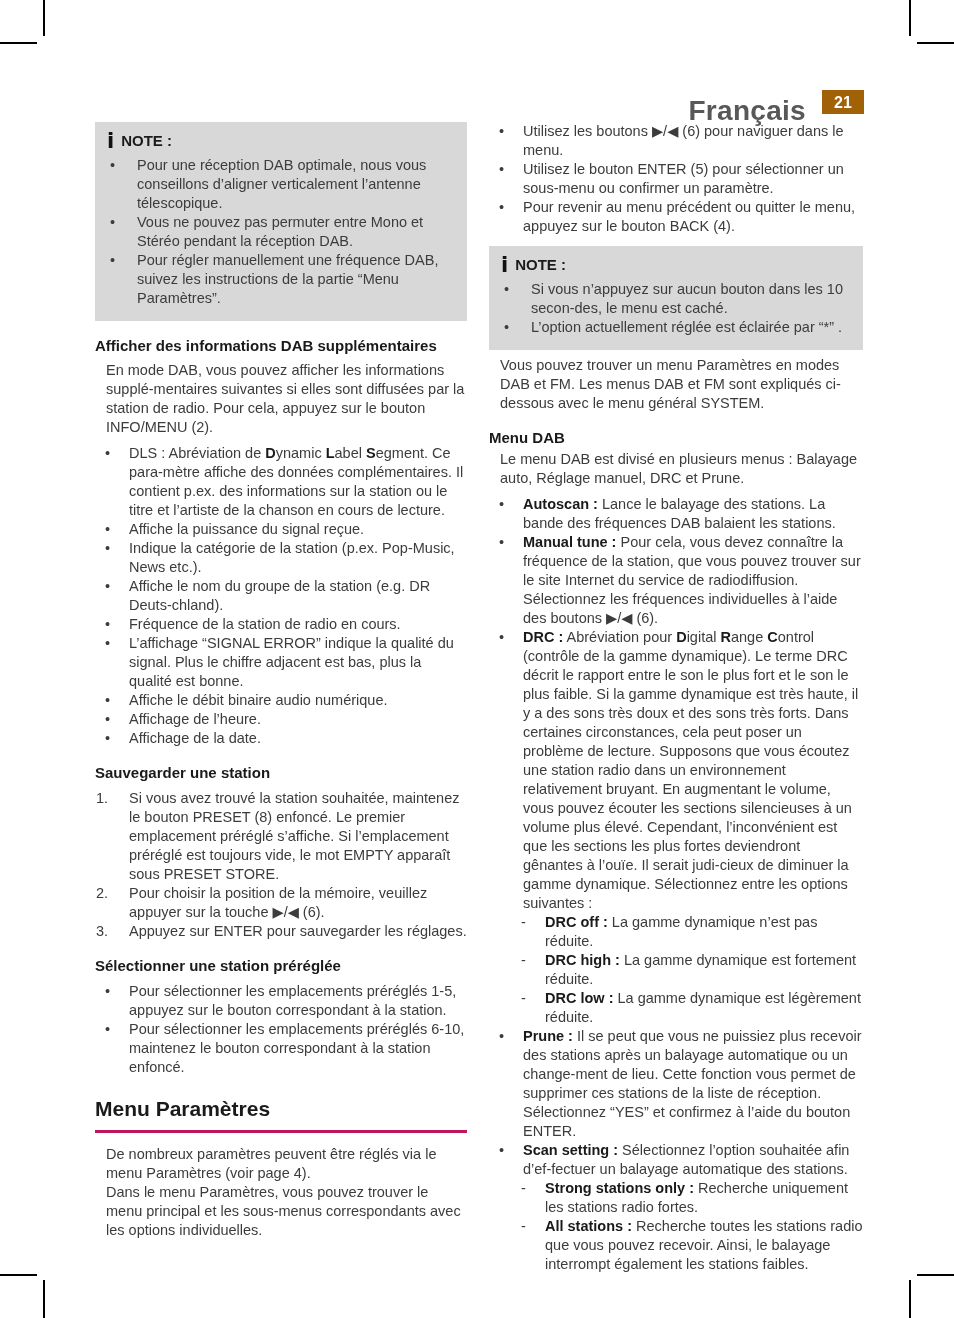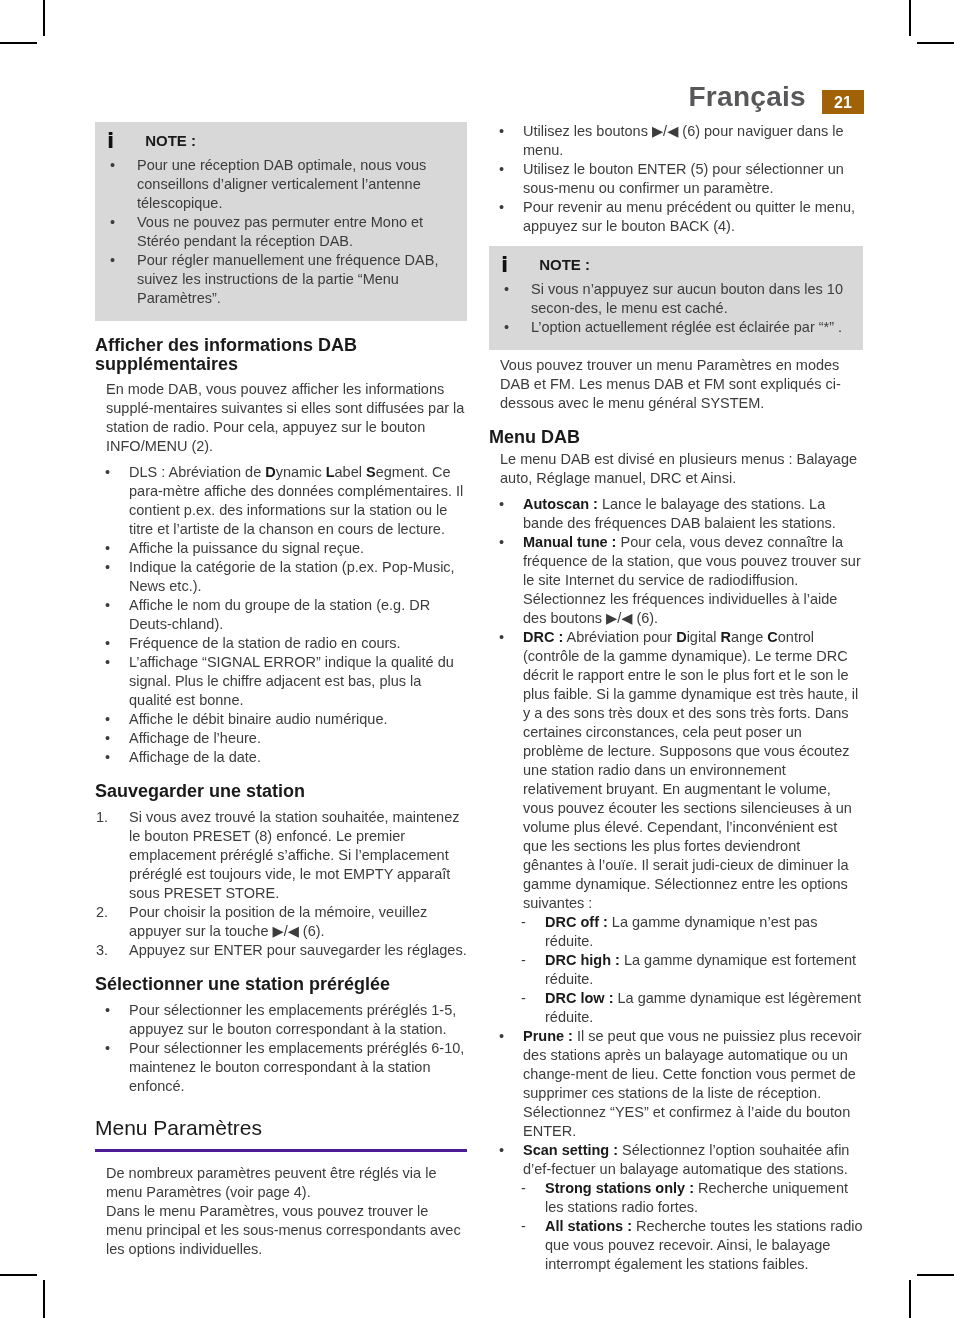--- a/index.html
+++ b/index.html
@@ -6,40 +6,40 @@
   .page{
     position:relative;width:954px;height:1318px;background:#ffffff;overflow:hidden;
     font-family:"Liberation Sans","DejaVu Sans",sans-serif;
     color:#3c3c3c;font-size:14.5px;line-height:19px;
   }
   .crop{position:absolute;background:#000;}
   .crop.v{width:2px;height:36px;}
   .crop.h{height:2px;width:37px;}
 
   .header-title{
-    position:absolute;top:82px;right:148px;
+    position:absolute;top:96px;right:148px;
     font-size:28px;font-weight:700;color:#58585a;letter-spacing:.3px;line-height:30px;
   }
   .page-num{
     position:absolute;left:822px;top:90px;width:42px;height:24px;background:#a16207;
     color:#fff;font-size:16px;font-weight:700;display:flex;align-items:center;justify-content:center;
   }
 
   .col{position:absolute;top:122px;}
   .col-left{left:95px;width:372px;}
   .col-right{left:489px;width:374px;}
 
   .notebox{background:#d8d8d8;padding:11px 12px 13px 12px;margin:0 0 4px 0;}
   .note-title{display:flex;align-items:flex-end;gap:7px;margin-bottom:7px;}
   .info-icon{font-weight:900;font-size:21px;line-height:15px;color:#111;font-family:"DejaVu Sans",sans-serif;}
-  .note-title-text{font-weight:700;color:#1a1a1a;font-size:15px;line-height:16px;margin-left:24px;}
-
-  .h3{font-weight:700;color:#1a1a1a;font-size:18px;margin:15px 0 3px 0;}
-  .h2{font-weight:400;color:#1a1a1a;font-size:21px;line-height:24px;margin:20px 0 12px 0;
-      padding-bottom:9px;border-bottom:3px solid #4c1d95;}
+  .note-title-text{font-weight:700;color:#1a1a1a;font-size:15px;line-height:16px;}
+
+  .h3{font-weight:700;color:#1a1a1a;font-size:15px;margin:15px 0 3px 0;}
+  .h2{font-weight:700;color:#1a1a1a;font-size:21px;line-height:24px;margin:20px 0 12px 0;
+      padding-bottom:9px;border-bottom:3px solid #be185d;}
   .p{margin:6px 0 0 11px;}
   .p.tight{margin-top:0;}
   .list{margin:7px 0 0 0;}
   .notebox .list{margin-top:0;}
   .li{display:flex;}
   .mk{flex:0 0 34px;padding-left:10px;box-sizing:border-box;}
   .mk.num{padding-left:1px;}
   .notebox .mk{flex:0 0 30px;padding-left:3px;}
   .litext{flex:1 1 auto;}
   .sub{margin-left:30px;}
@@ -180,21 +180,21 @@
             <div class="litext"><span>Si vous n’appuyez sur aucun bouton dans les 10 secon-des, le menu est caché.</span></div>
           </div>
           <div class="li">
             <span class="mk ">•</span>
             <div class="litext"><span>L’option actuellement réglée est éclairée par “*” .</span></div>
           </div>
         </div>
       </div>
       <div class="p"><span>Vous pouvez trouver un menu Paramètres en modes DAB et FM. Les menus DAB et FM sont expliqués ci-dessous avec le menu général SYSTEM.</span></div>
       <div class="h3">Menu DAB</div>
-      <div class="p tight"><span>Le menu DAB est divisé en plusieurs menus : Balayage auto, Réglage manuel, DRC et Ainsi.</span></div>
+      <div class="p tight"><span>Le menu DAB est divisé en plusieurs menus : Balayage auto, Réglage manuel, DRC et Prune.</span></div>
       <div class="list">
         <div class="li">
           <span class="mk ">•</span>
           <div class="litext"><span class="b">Autoscan :</span><span> Lance le balayage des stations. La bande des fréquences DAB balaient les stations.</span></div>
         </div>
         <div class="li">
           <span class="mk ">•</span>
           <div class="litext"><span class="b">Manual tune :</span><span> Pour cela, vous devez connaître la fréquence de la station, que vous pouvez trouver sur le site Internet du service de radiodiffusion. Sélectionnez les fréquences individuelles à l’aide des boutons ▶/◀ (6).</span></div>
         </div>
         <div class="li">

